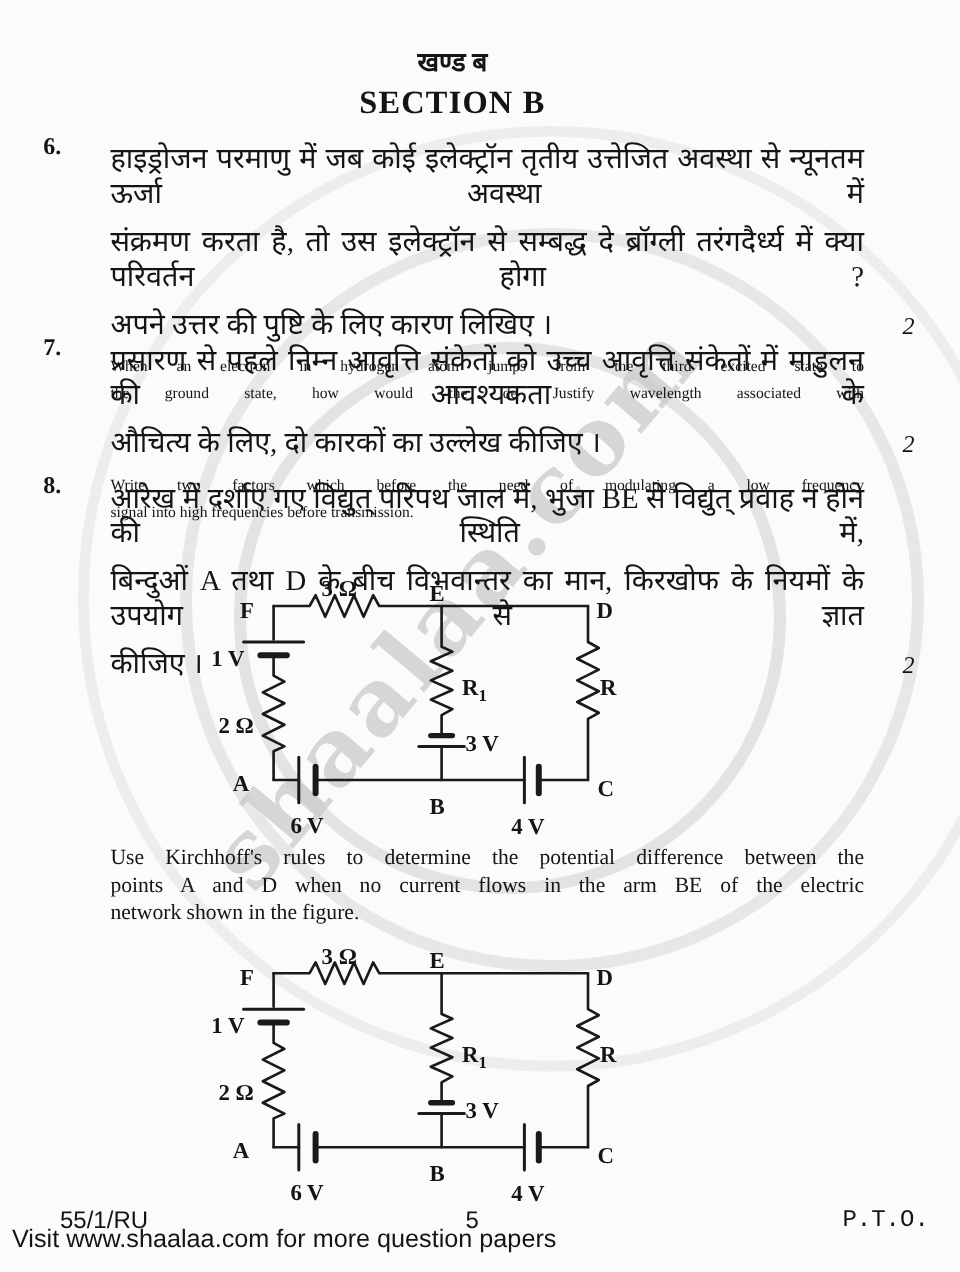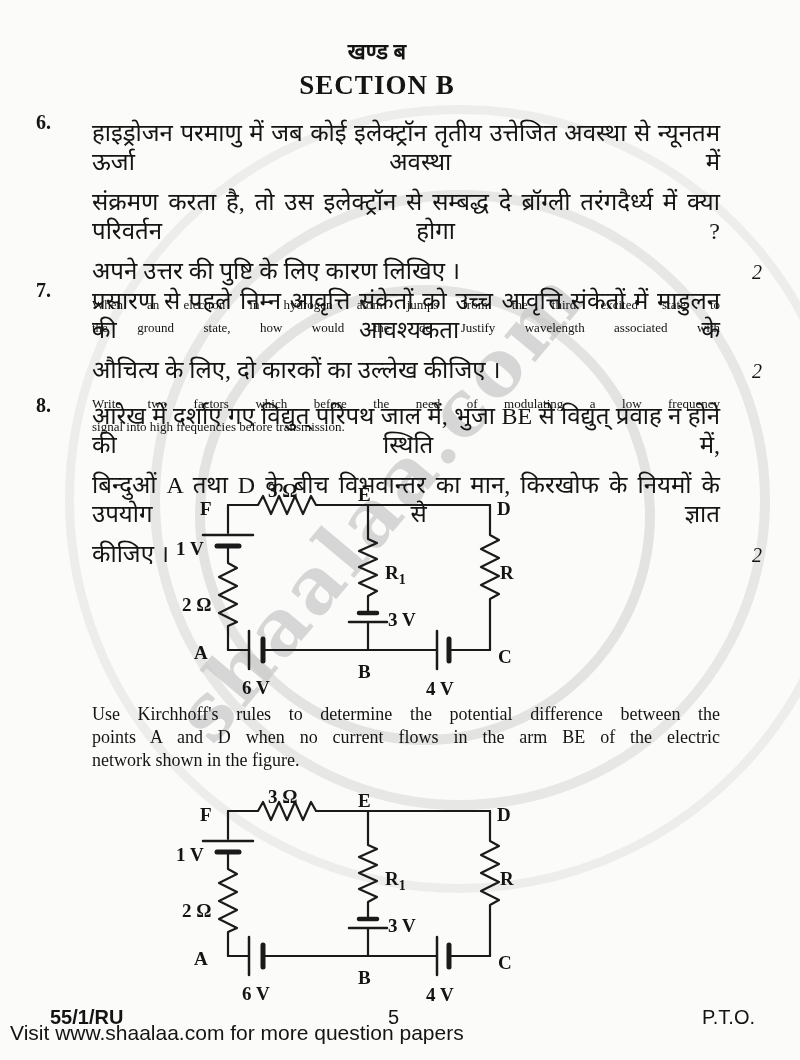--- a/index.html
+++ b/index.html
@@ -30,23 +30,23 @@
   .jl{white-space:normal;text-align:justify;text-align-last:justify;}
   .marks{position:absolute;right:-42px;bottom:2px;font-style:italic;font-size:20px;}
   .q8en{position:absolute;left:92px;top:703px;width:628px;font-size:18px;line-height:23px;}
 
   
   .fig{position:absolute;left:170px;width:380px;height:230px;}
   .fig1{top:475px;}
   .fig2{top:781px;}
 
   
-  .f-code{position:absolute;left:50px;top:1006px;font-family:"Liberation Sans",sans-serif;font-size:20px;font-weight:bold;}
+  .f-code{position:absolute;left:50px;top:1006px;font-family:"Liberation Sans",sans-serif;font-size:20px;}
   .f-page{position:absolute;left:388px;top:1006px;font-family:"Liberation Sans",sans-serif;font-size:20px;}
-  .f-pto{position:absolute;left:702px;top:1006px;font-family:Liberation Sans, sans-serif;font-size:20px;}
+  .f-pto{position:absolute;left:702px;top:1006px;font-family:Liberation Mono, monospace;font-size:20px;}
   .f-promo{position:absolute;left:10px;top:1021px;font-family:"Liberation Sans",sans-serif;font-size:21px;}
 </style>
 </head>
 <body>
 
 <div class="page">
 
   <div class="wm-circle wm-c3"></div>
   <div class="wm-circle wm-c2"></div>
   <div class="wm-circle wm-c1"></div>

